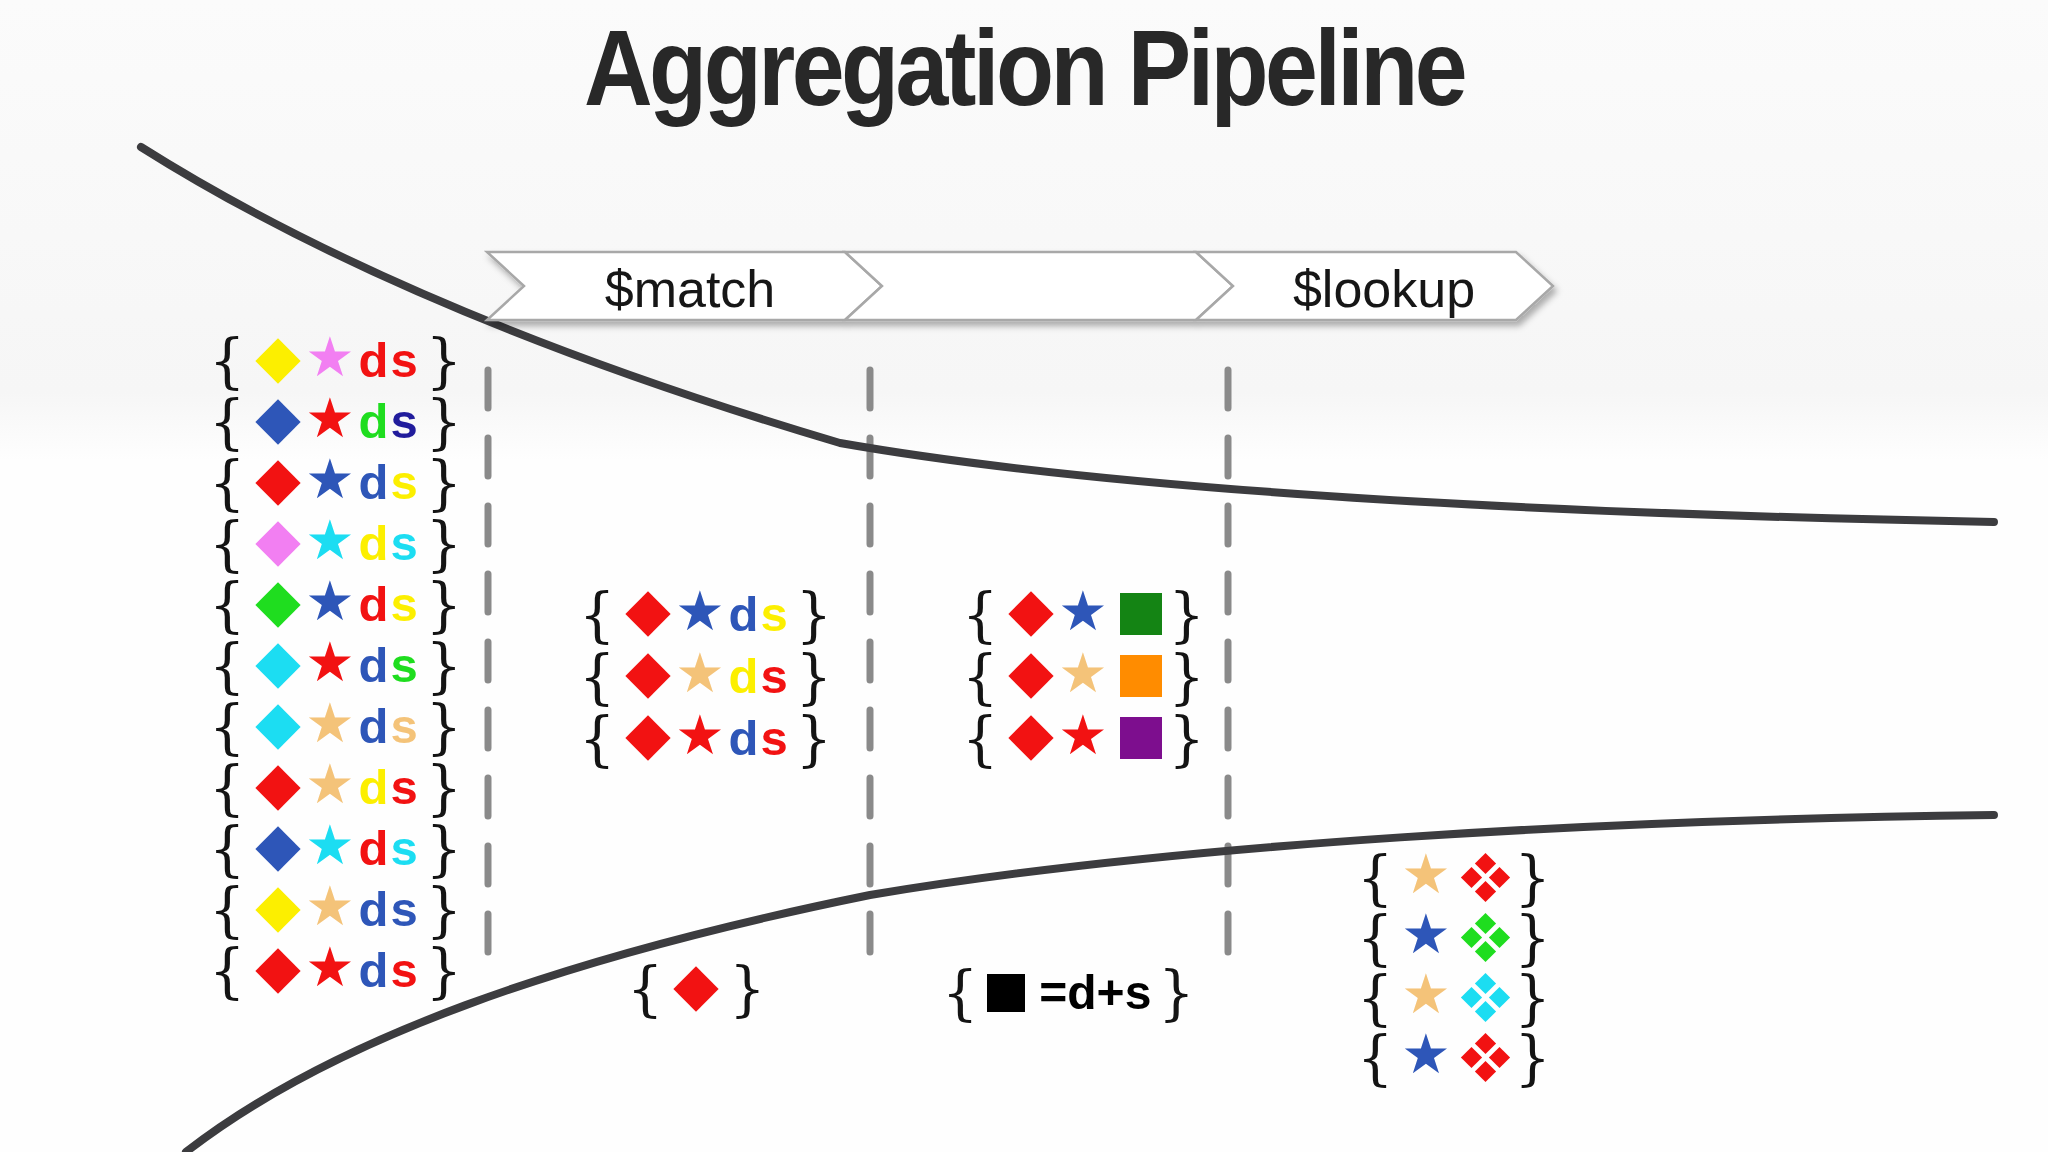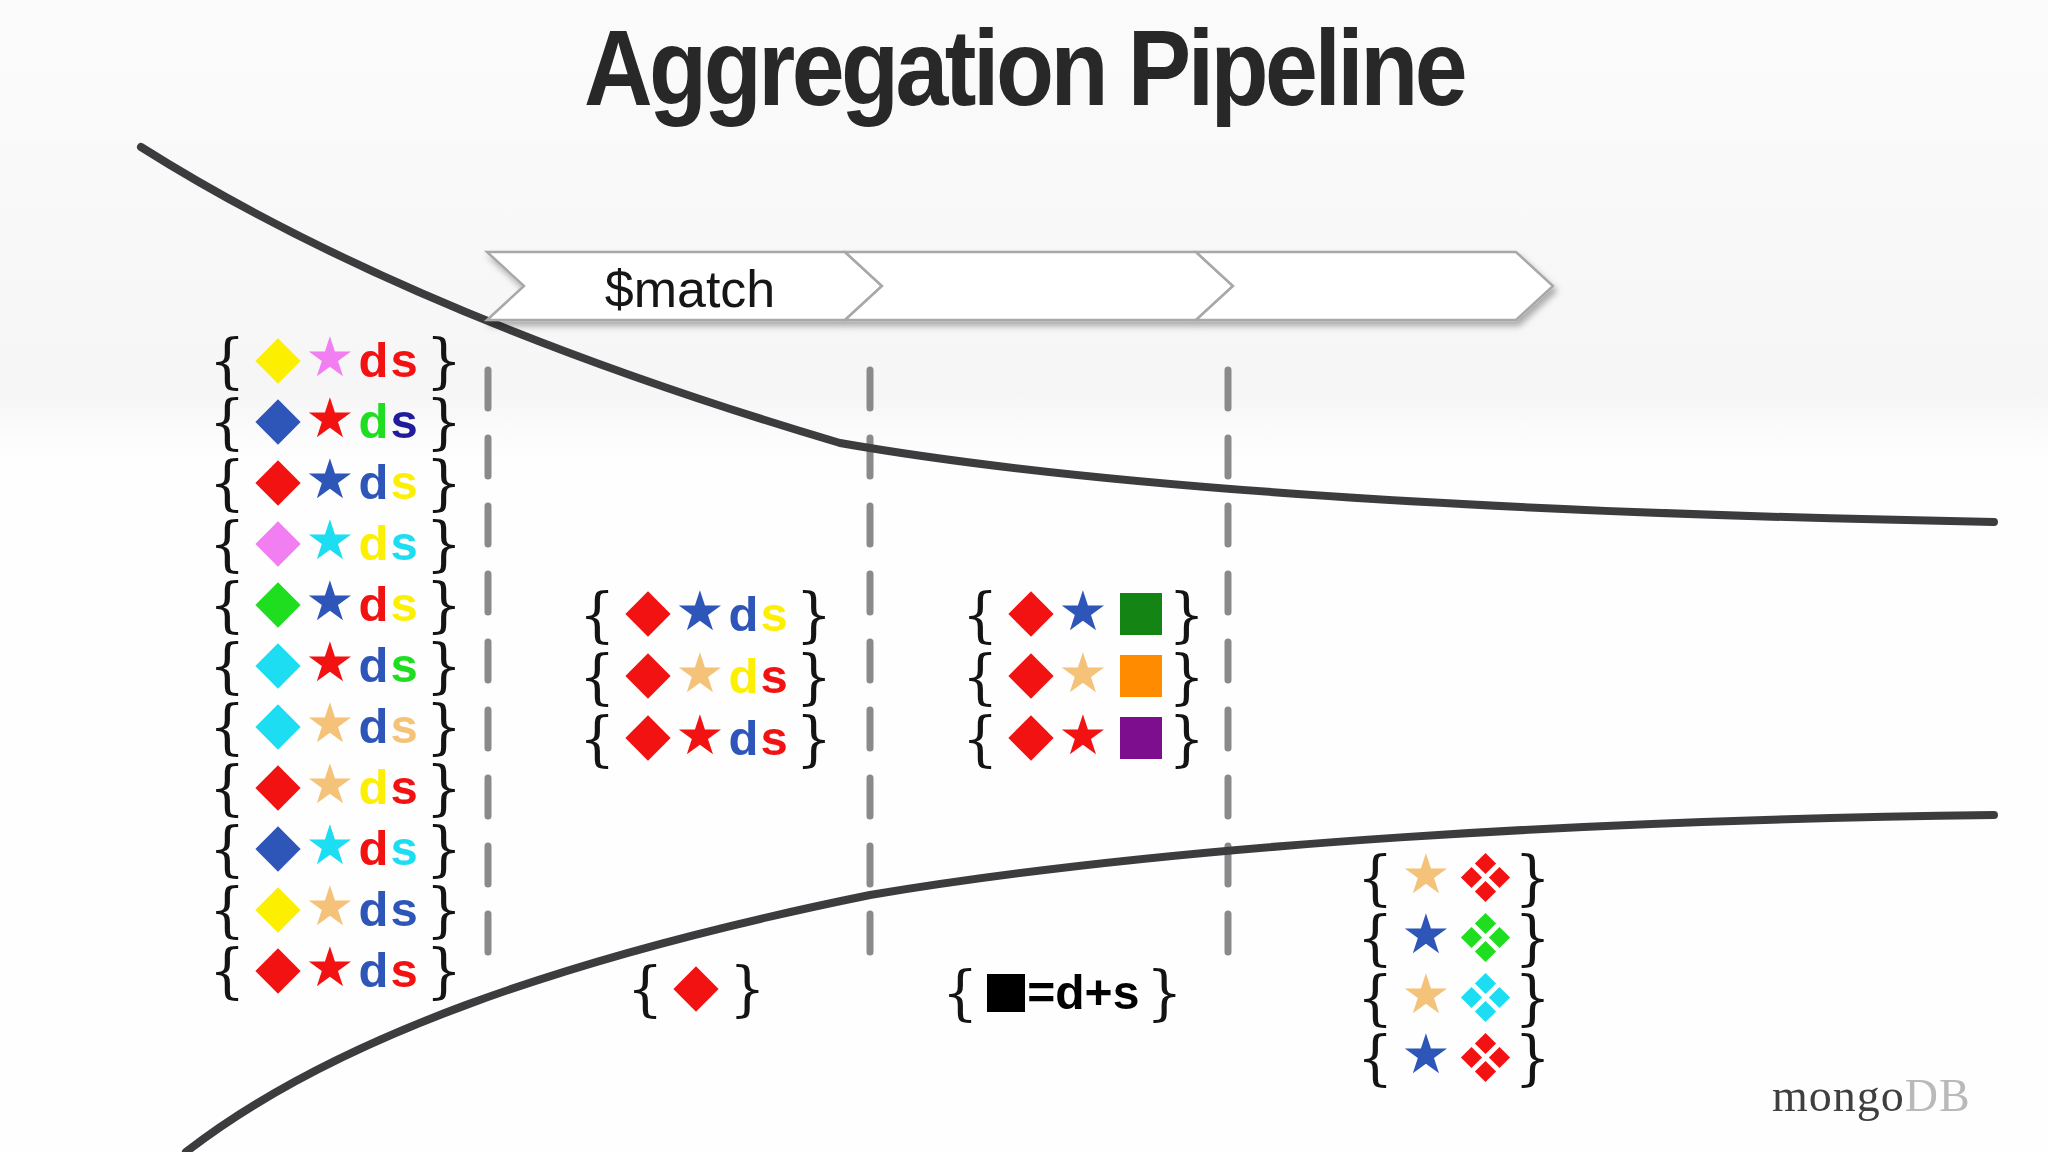--- a/index.html
+++ b/index.html
@@ -57,21 +57,21 @@
   #input-docs   {position:absolute;left:202px; top:330px;}
   #match-docs   {position:absolute;left:572px; top:583px;}
   #project-docs {position:absolute;left:955px; top:583px;}
   #lookup-docs  {position:absolute;left:1350px;top:847px;}
   #match-docs .doc,#project-docs .doc{height:62px;}
   #lookup-docs .doc{height:60px;}
 
   
   #filter-annotation{position:absolute;left:620px;top:958px;}
   #projection-annotation{position:absolute;left:935px;top:962px;}
-  .proj-text{font-family:"Liberation Sans",sans-serif;font-weight:700;font-size:48px;color:#000;line-height:1;margin-left:2px;}
+  .proj-text{font-family:"Liberation Sans",sans-serif;font-weight:700;font-size:48px;color:#000;line-height:1;margin-left:14px;}
 
   
   .logo{position:absolute;left:1772px;top:1068px;font-family:"Liberation Serif",serif;font-size:46px;line-height:1.2;letter-spacing:1px;}
   .logo .mongo{color:#3f3f3f;}
   .logo .db{color:#b9b9b9;}
 </style>
 </head>
 <body>
 
 <div id="canvas">
@@ -95,20 +95,21 @@
       <polygon points="845,252 1196,252 1233,286 1196,320 845,320 882,286" fill="#ffffff" stroke="#A8A8A8" stroke-width="2.5"></polygon>
       <polygon points="1196,252 1516,252 1553,286 1516,320 1196,320 1233,286" fill="#ffffff" stroke="#A8A8A8" stroke-width="2.5"></polygon>
     </g>
   </svg>
 
   <div class="title-wrap">
     <div class="title">Aggregation Pipeline</div>
   </div>
 
   <div class="stage-label" id="stage-label-match">$match</div>
+  <div class="stage-label" id="stage-label-lookup">$lookup</div>
 
   <div id="input-docs">
       <div class="doc">
         <span class="brace">{</span>
         <span class="shape diamond" style="background: rgb(252, 239, 0);"></span>
         <span class="star" style="color: rgb(242, 127, 242);">★</span>
         <span class="letter" style="color: rgb(242, 18, 18);">d</span>
         <span class="letter" style="color: rgb(242, 18, 18);">s</span>
         <span class="brace">}</span>
       </div>
@@ -295,17 +296,14 @@
     <span class="brace">}</span>
   </div>
 
   <div id="projection-annotation" class="doc">
     <span class="brace">{</span>
     <span class="shape square small" id="projection-square" style="background: rgb(0, 0, 0);"></span>
     <span class="proj-text">=d+s</span>
     <span class="brace">}</span>
   </div>
 
-  <div class="logo">
-    <span class="mongo">mongo</span><span class="db">DB</span>
-  </div>
 
 </div>
 
 </body></html>

